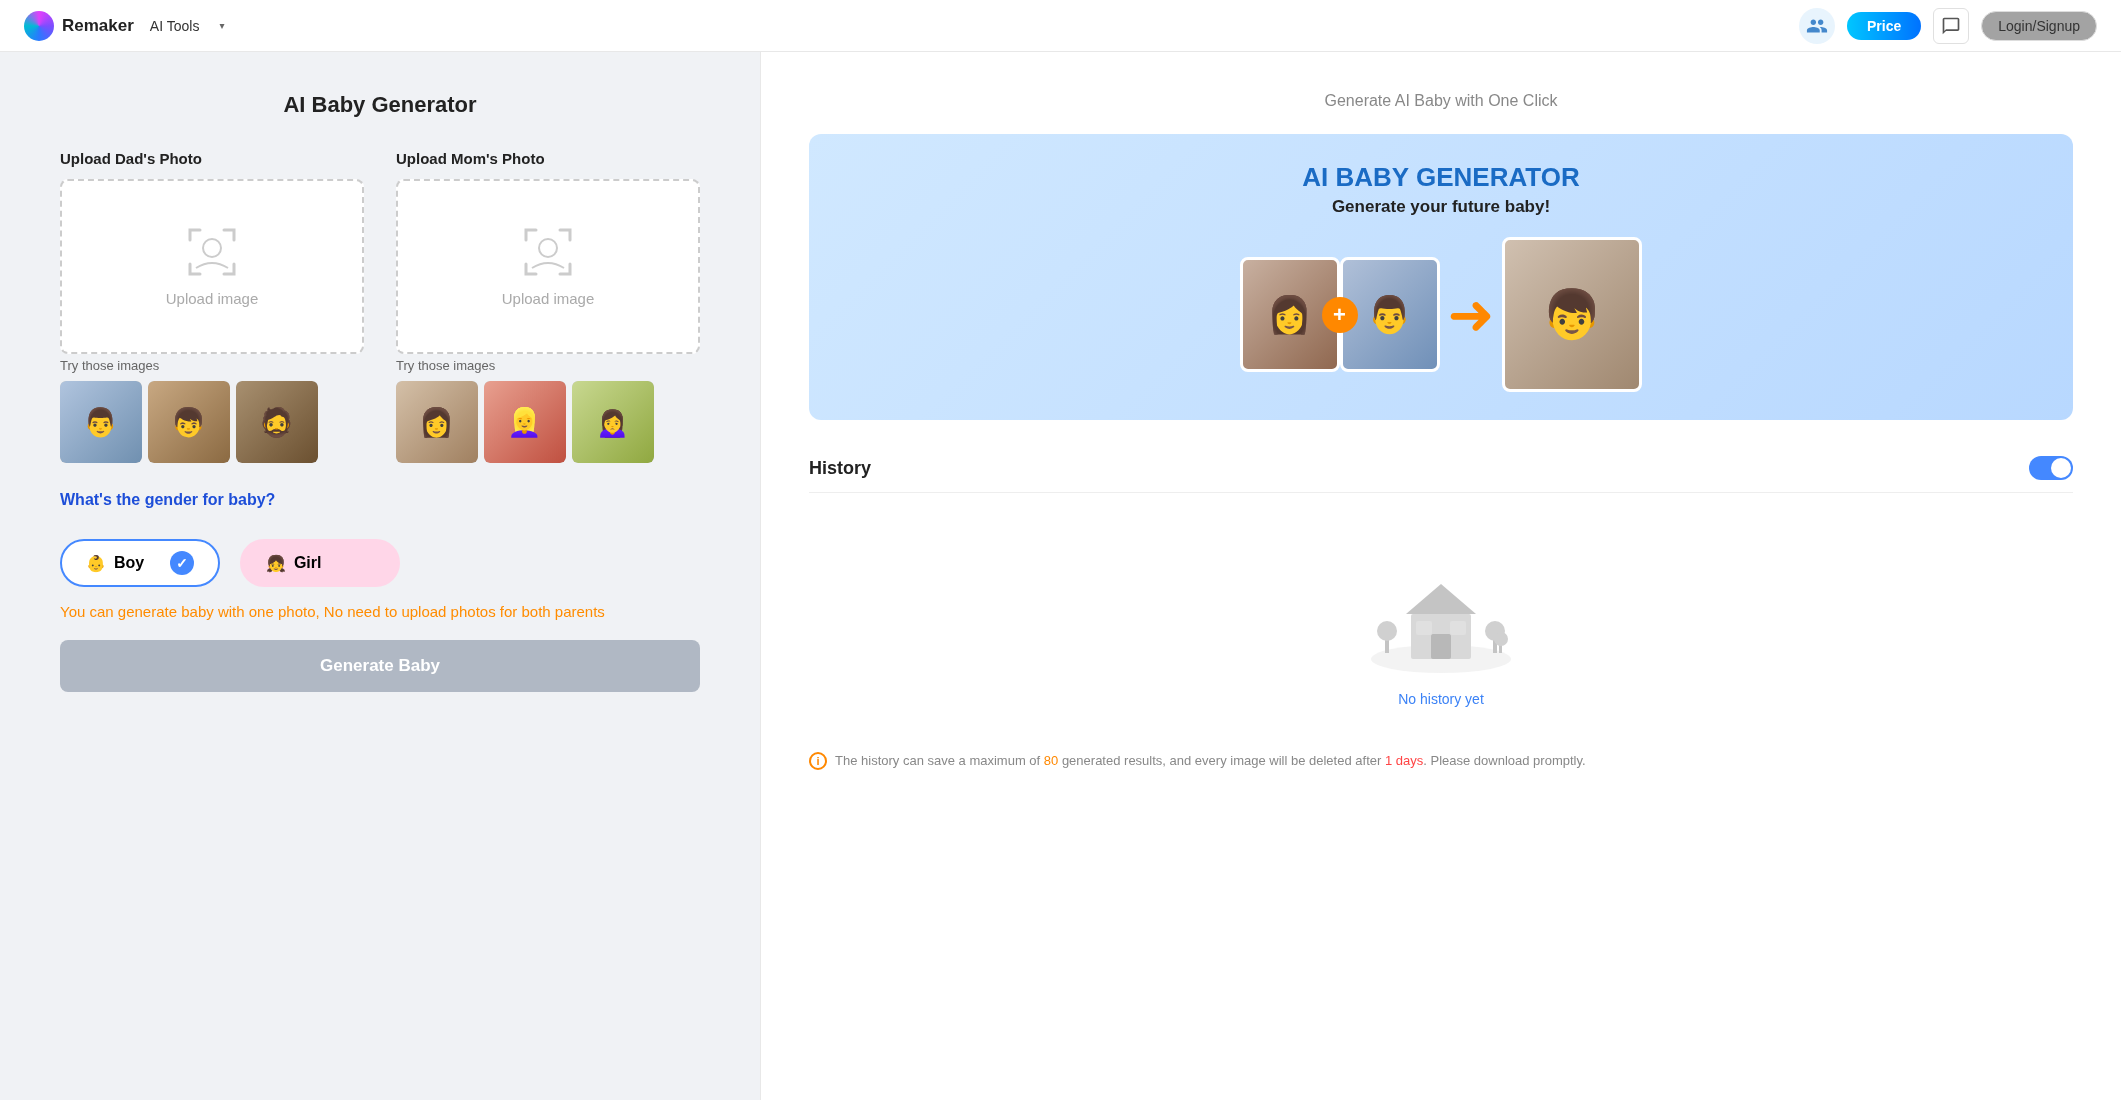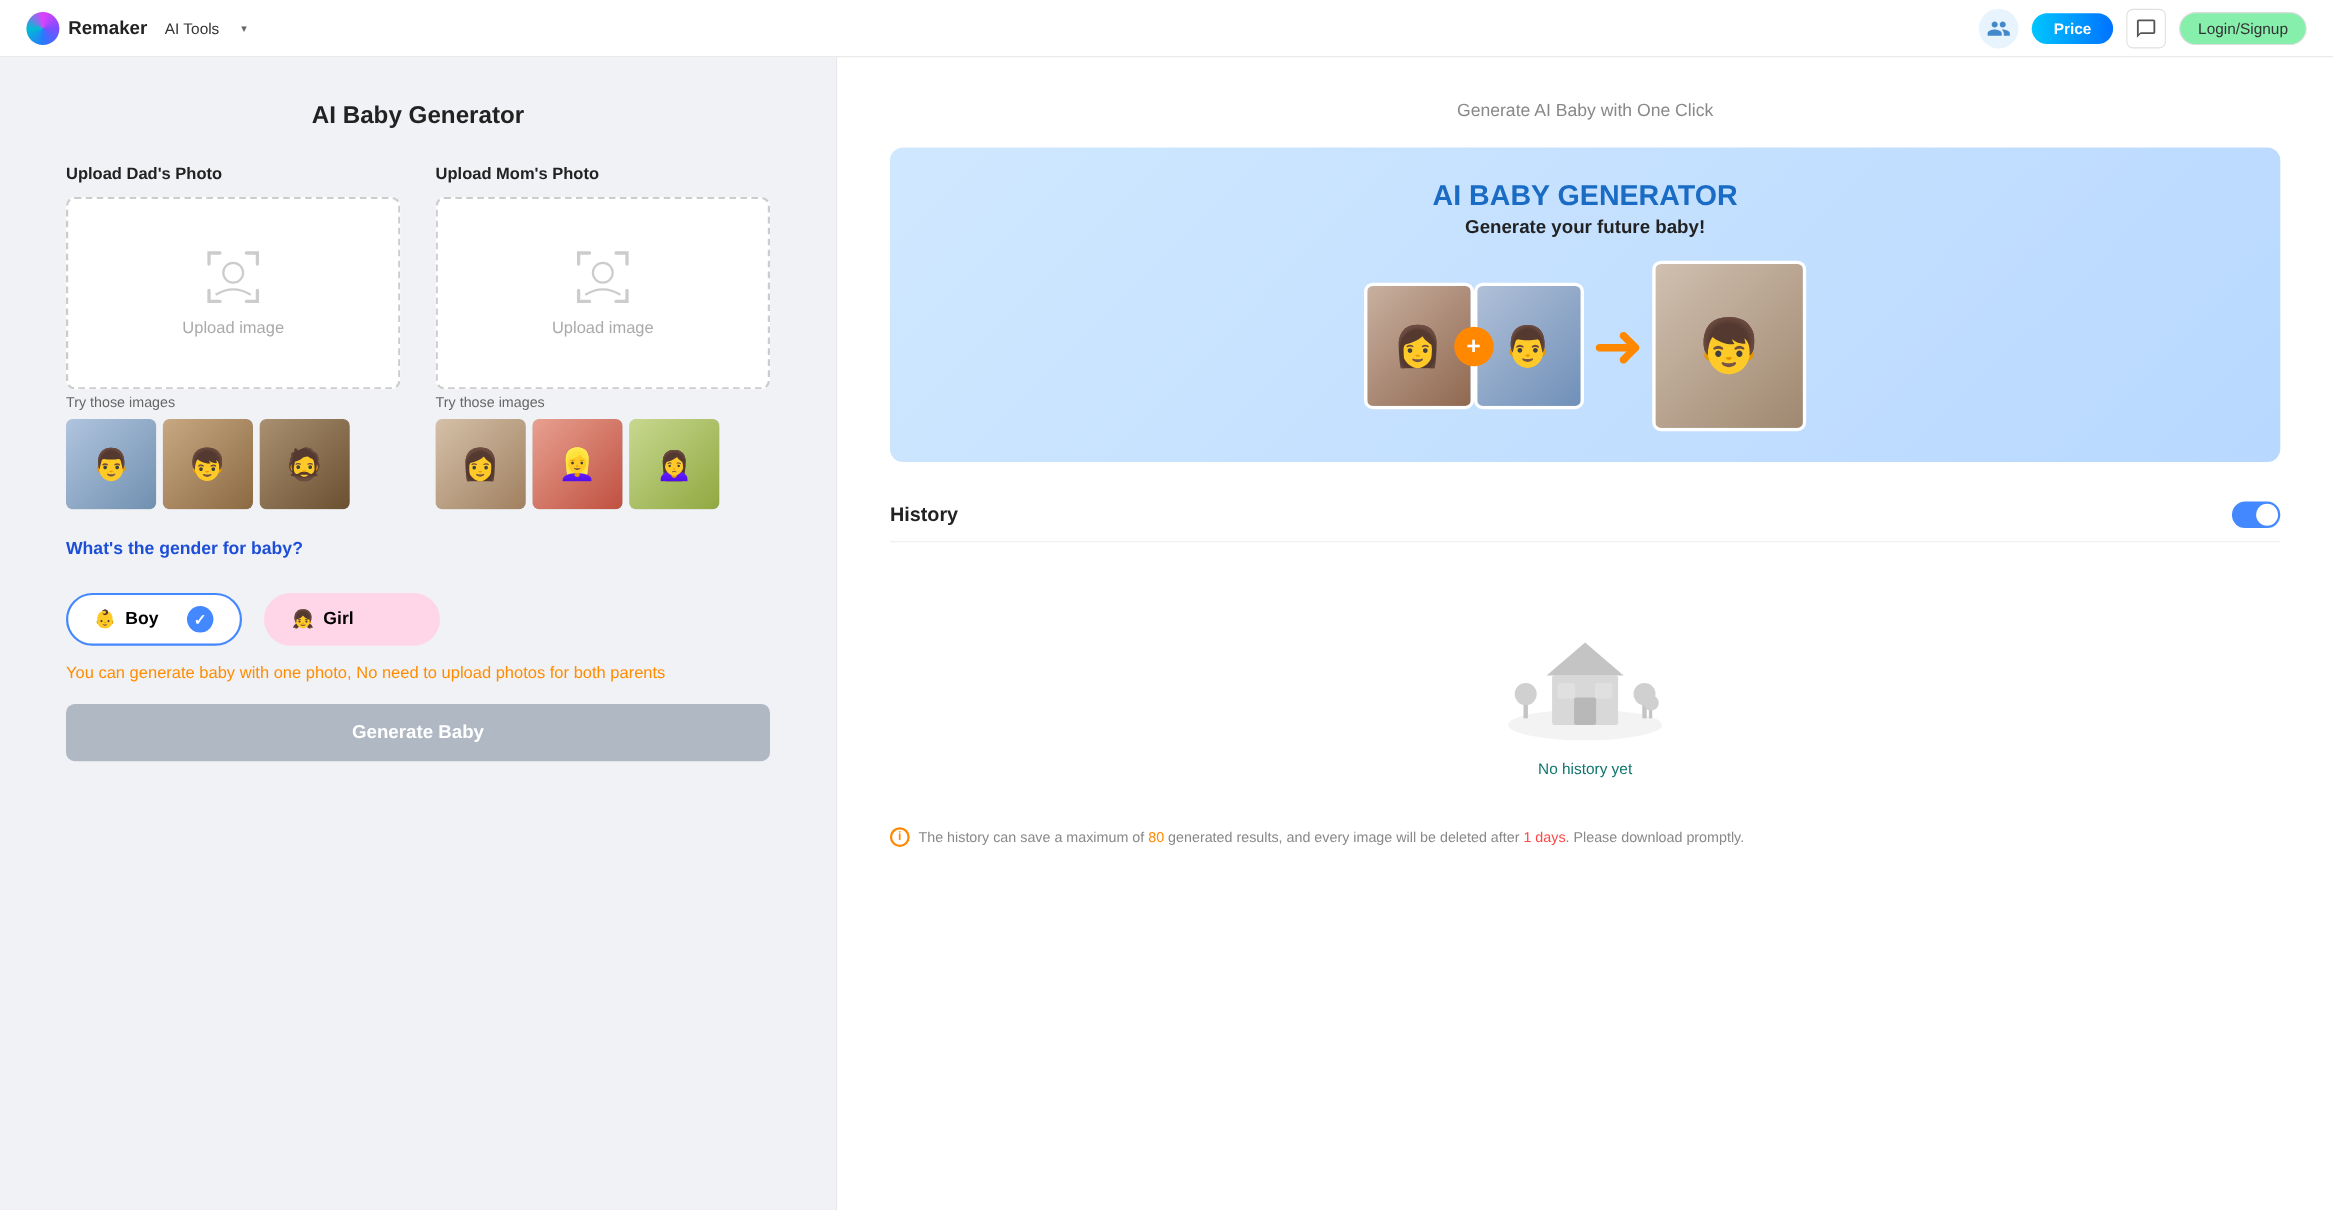--- a/index.html
+++ b/index.html
@@ -33,21 +33,21 @@
       width: 36px; height: 36px; border-radius: 50%; background: #e8f4fd;
       display: flex; align-items: center; justify-content: center; cursor: pointer;
       border: none;
     }
     .message-icon-btn {
       width: 36px; height: 36px; border-radius: 6px; background: #fff;
       display: flex; align-items: center; justify-content: center; cursor: pointer;
       border: 1px solid #e0e0e0;
     }
     .login-btn {
-      background: #86efac; border: 1px solid #ddd; border-radius: 20px;
+      background: #a3a3a3; border: 1px solid #ddd; border-radius: 20px;
       padding: 6px 16px; font-size: 14px; color: #333; cursor: pointer;
     }
 
     
     .main-layout {
       display: flex; min-height: calc(100vh - 52px);
     }
 
     
     .left-panel {
@@ -168,21 +168,21 @@
     .toggle-thumb {
       width: 20px; height: 20px; border-radius: 50%; background: #fff;
       position: absolute; right: 2px; top: 2px;
     }
 
     
     .empty-state {
       display: flex; flex-direction: column; align-items: center;
       padding: 40px 0 20px;
     }
-    .empty-text { font-size: 14px; color: #0f766e; margin-top: 12px; }
+    .empty-text { font-size: 14px; color: #3b82f6; margin-top: 12px; }
 
     
     .history-footer { margin-top: 24px; display: flex; align-items: flex-start; gap: 8px; }
     .info-icon {
       width: 18px; height: 18px; border-radius: 50%; border: 2px solid #ff8800;
       display: flex; align-items: center; justify-content: center;
       font-size: 11px; color: #ff8800; font-weight: 700; flex-shrink: 0; margin-top: 1px;
     }
     .history-note { font-size: 13px; color: #888; line-height: 1.5; }
     .history-note span.orange { color: #ff8800; }

